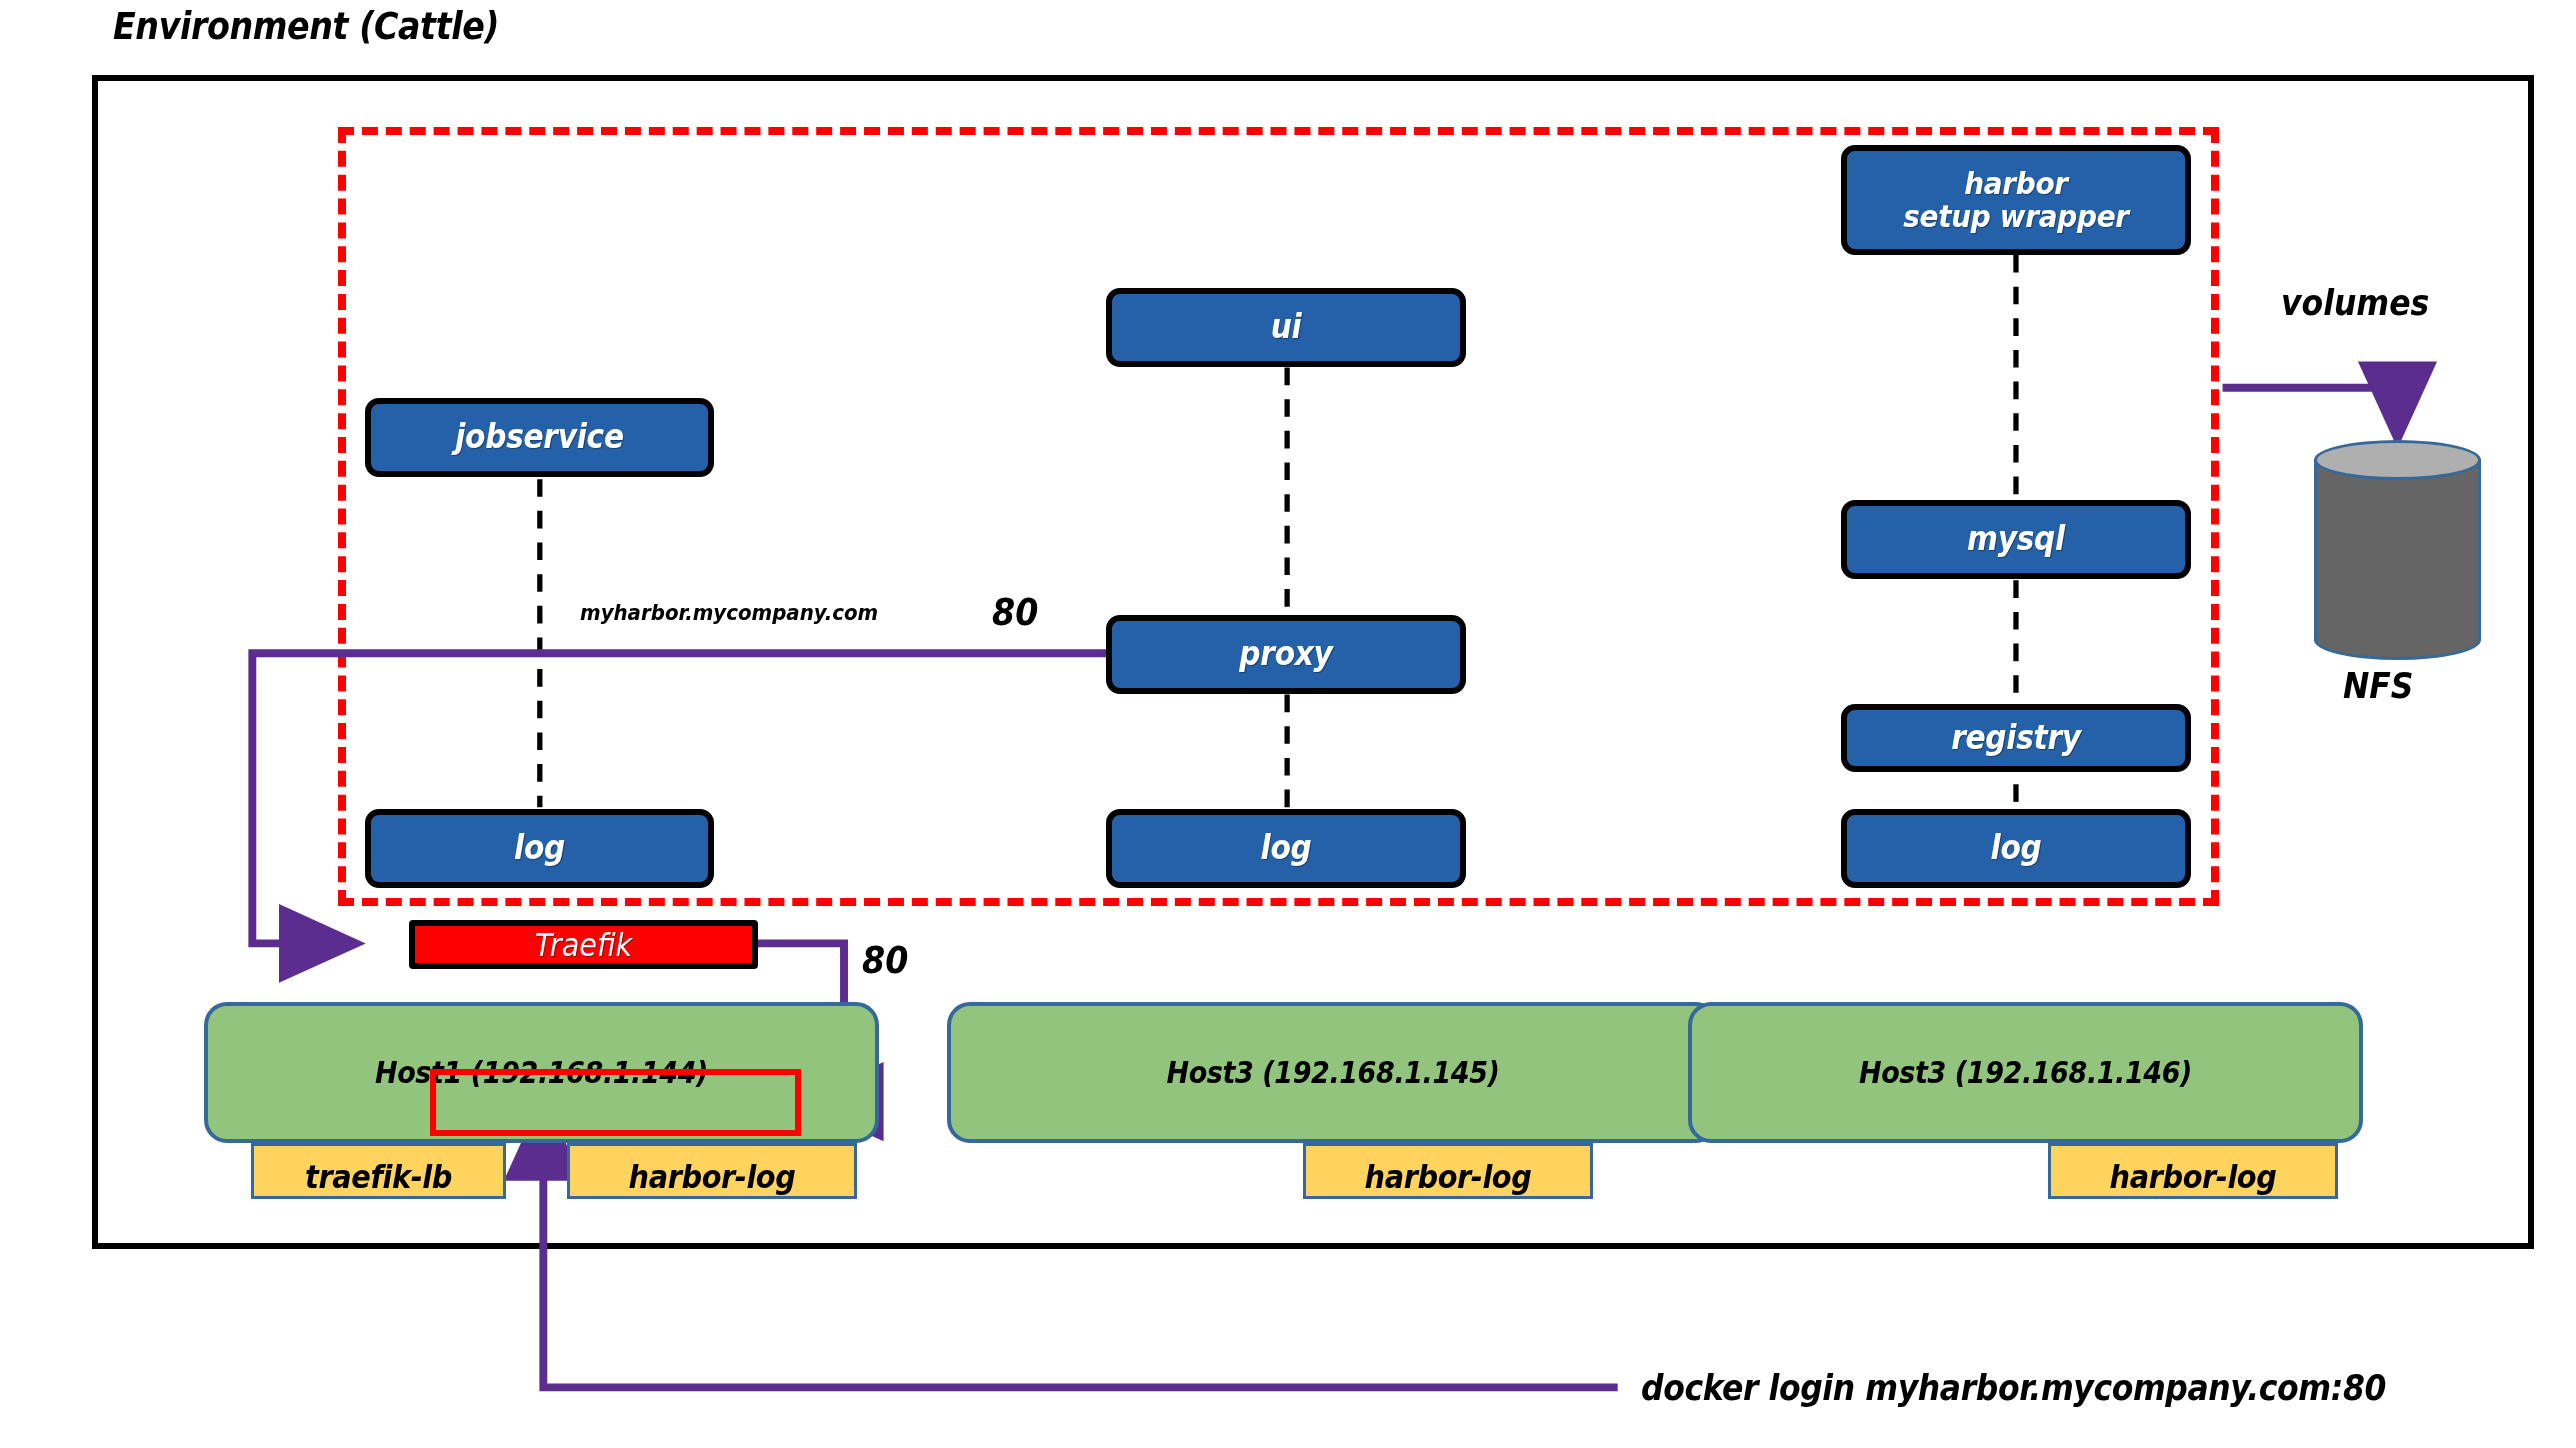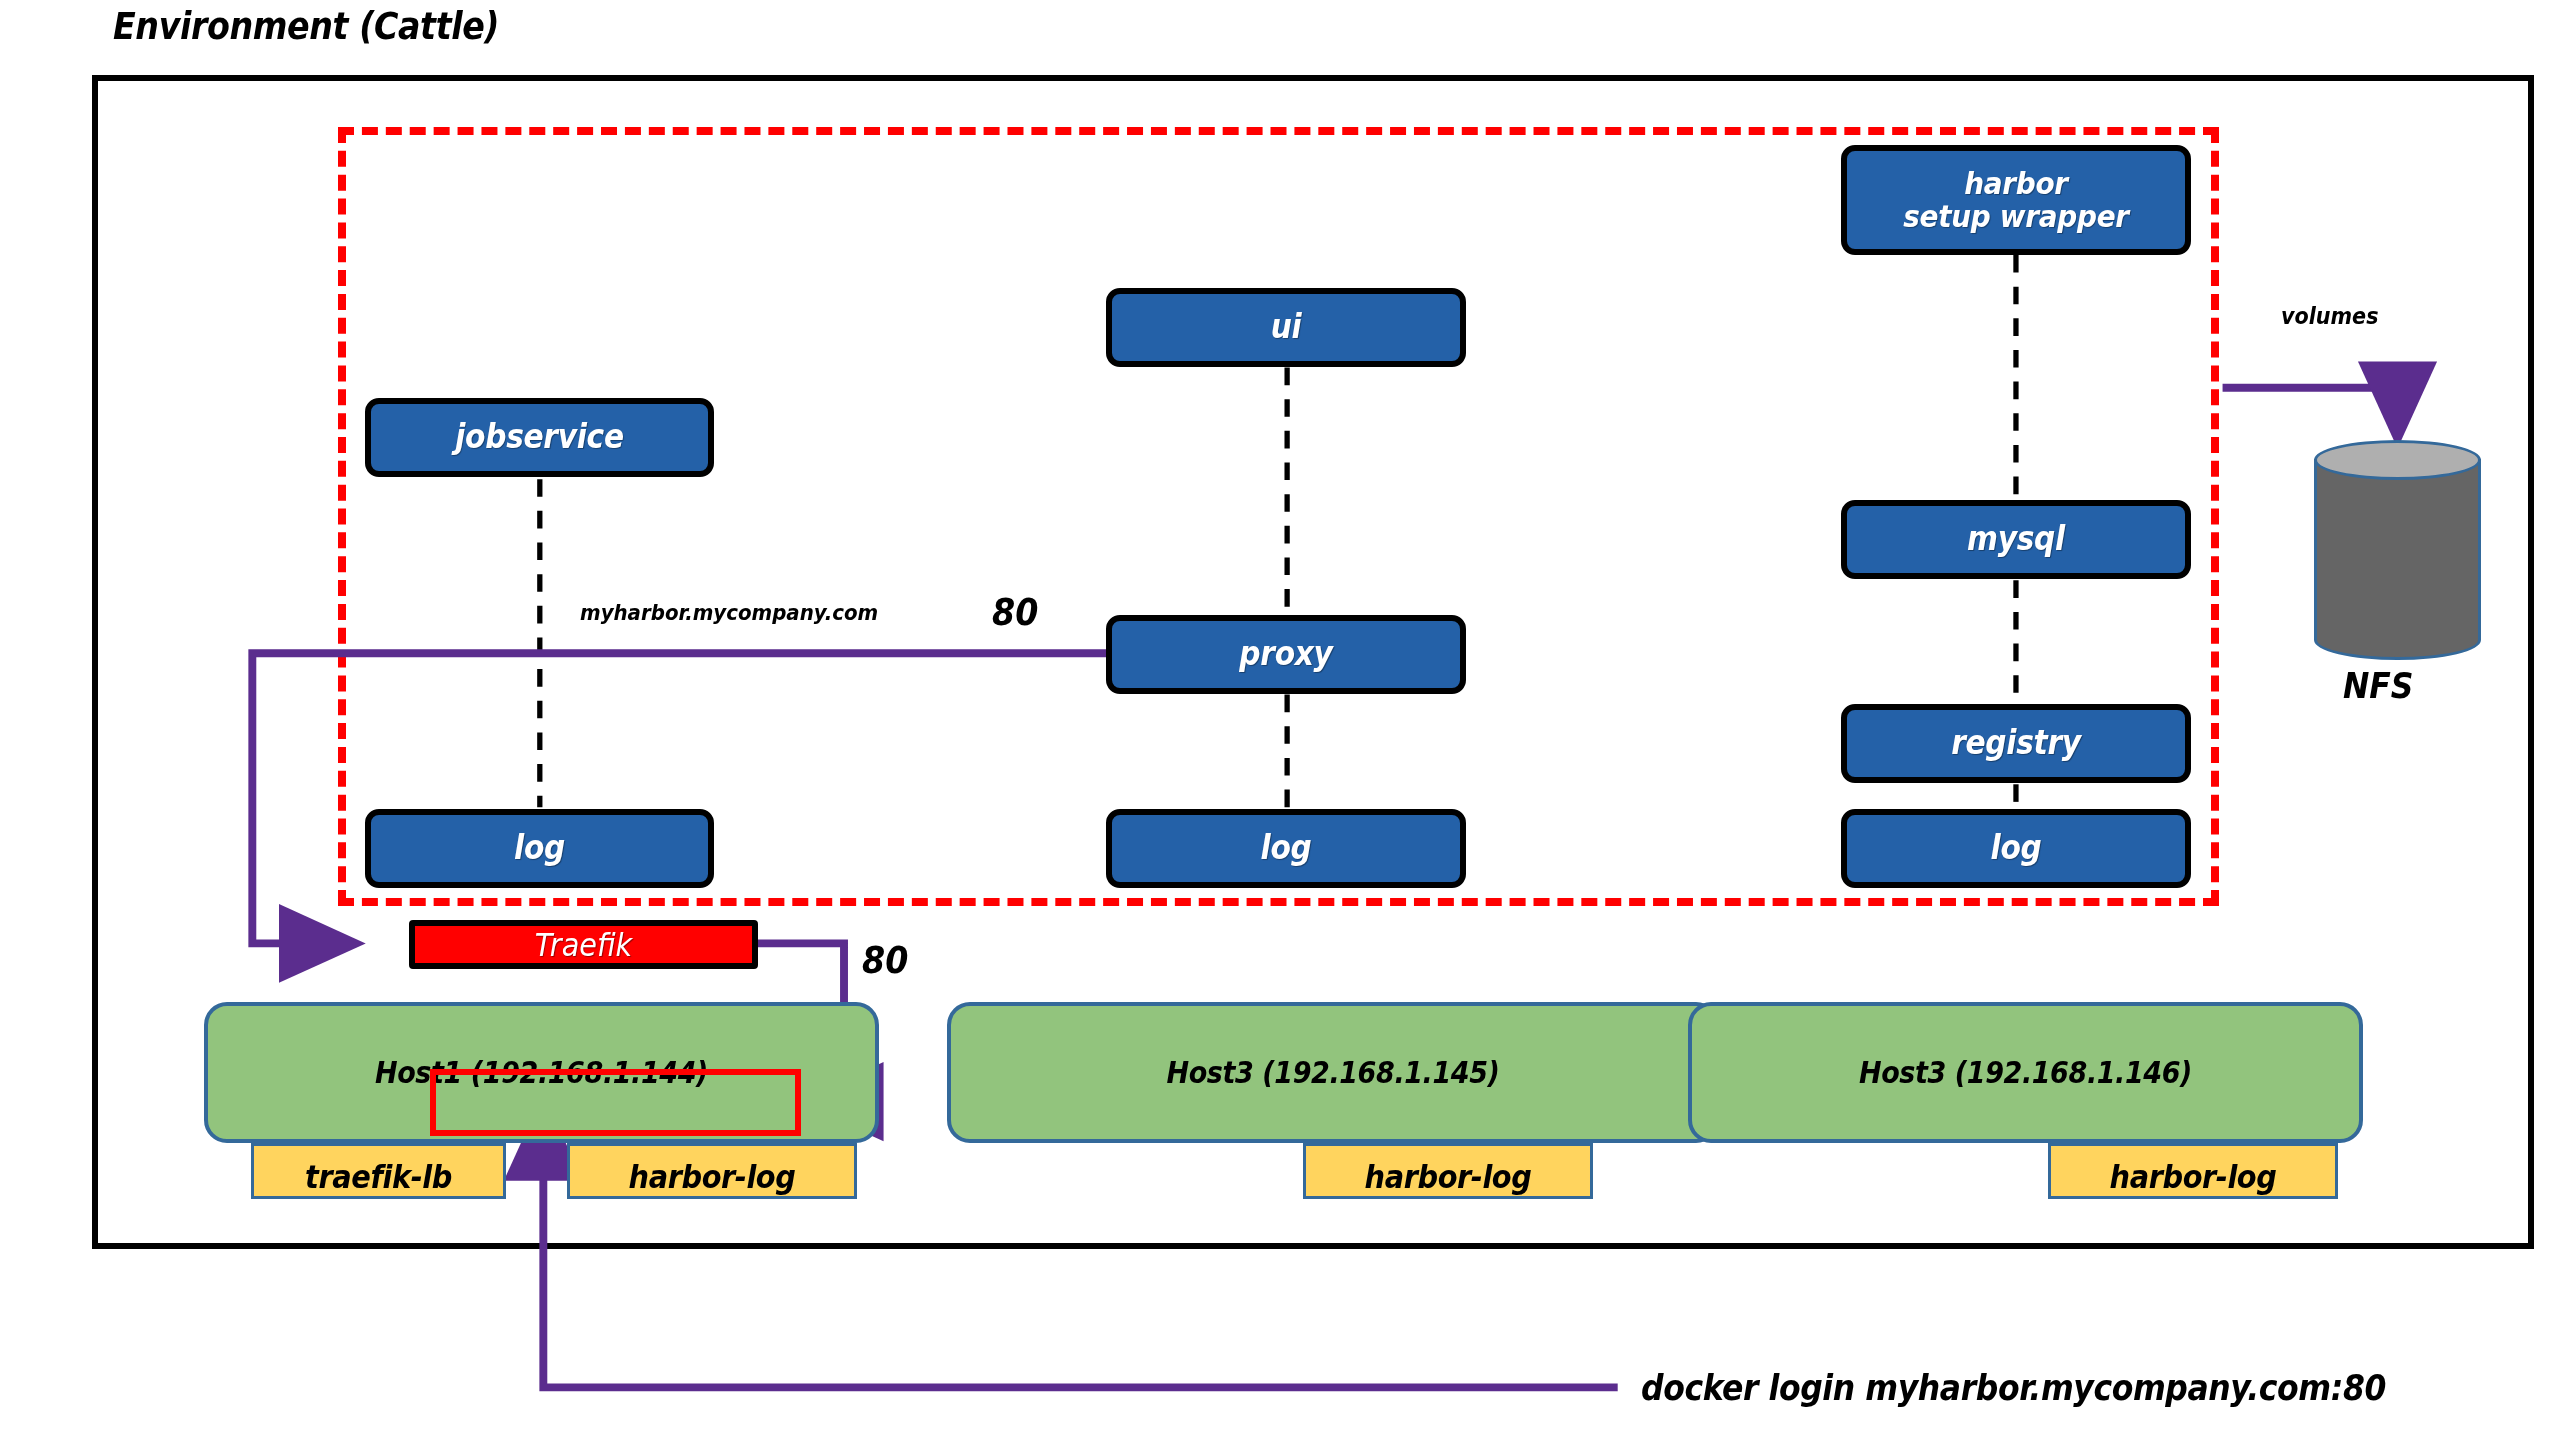--- a/index.html
+++ b/index.html
@@ -110,21 +110,21 @@
     font-size:35px;font-weight:bold;font-style:italic;color:#000;
   }
 
   
   .anno{
     color:#000000;font-weight:bold;font-style:italic;white-space:nowrap;
   }
   #domain-label{left:580px;top:600px;font-size:22px;}
   #port-80-proxy{left:992px;top:591px;font-size:37px;}
   #port-80-traefik{left:862px;top:939px;font-size:37px;}
-  #volumes-label{left:2281px;top:283px;font-size:23px;margin-top:20px;}
+  #volumes-label{left:2281px;top:283px;font-size:35px;}
   #docker-login{left:1641px;top:1368px;font-size:35px;letter-spacing:-0.4px;}
 
   svg.overlay{position:absolute;left:0;top:0;width:2576px;height:1449px;
               pointer-events:none;}
 </style>
 </head>
 <body>
 
 <div id="root">
 
@@ -184,21 +184,21 @@
     <span>log</span>
   </div>
 
   <div class="abs svc two-line" style="left:1841px;top:145px;width:350px;height:110px;flex-direction:column;">
     <span>harbor</span>
     <span>setup wrapper</span>
   </div>
   <div class="abs svc" style="left:1841px;top:500px;width:350px;height:79px;">
     <span>mysql</span>
   </div>
-  <div class="abs svc" style="left:1841px;top:704px;width:350px;height:79px;">
+  <div class="abs svc" style="left:1841px;top:704px;width:350px;height:68px;">
     <span>registry</span>
   </div>
   <div class="abs svc" style="left:1841px;top:809px;width:350px;height:79px;">
     <span>log</span>
   </div>
 
   <div class="abs" id="traefik" style="left:365px;top:920px;width:349px;height:49px;">
     <span>Traefik</span>
   </div>
 

